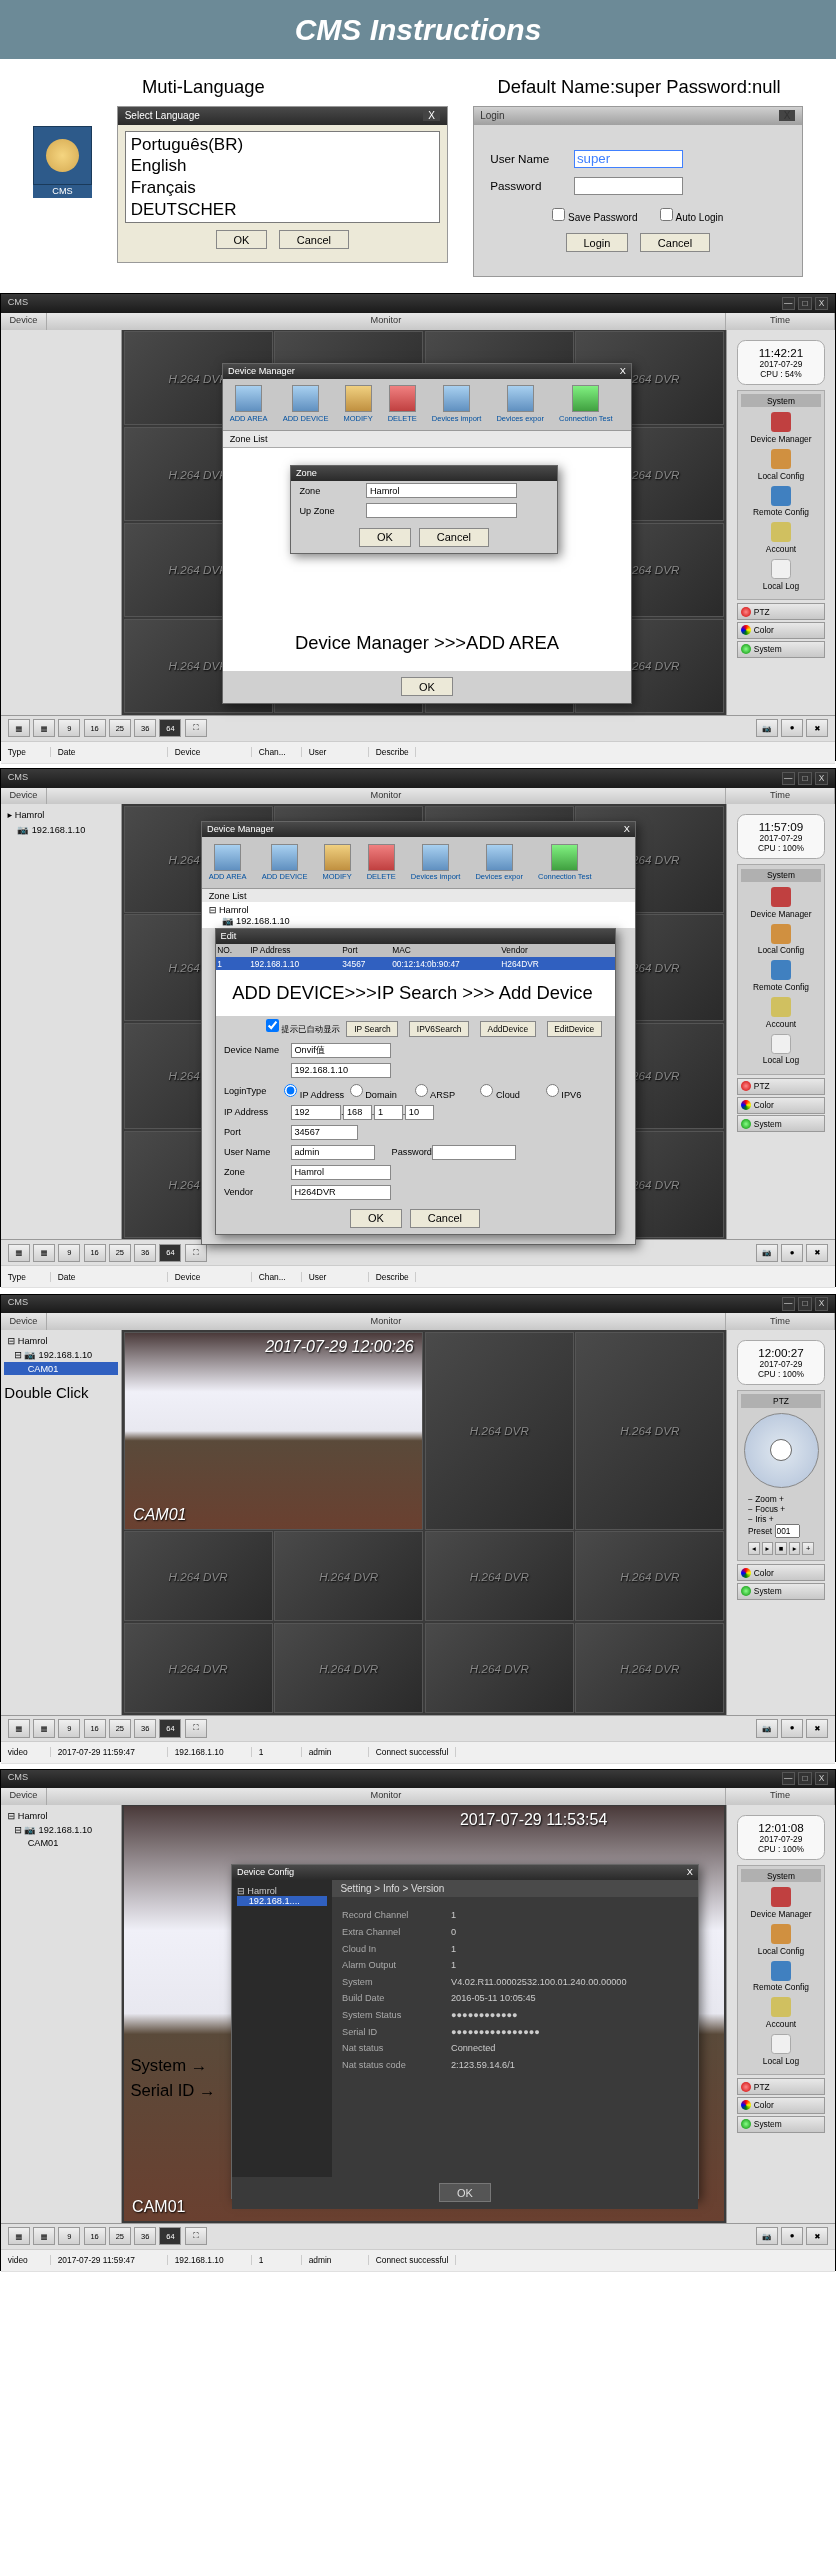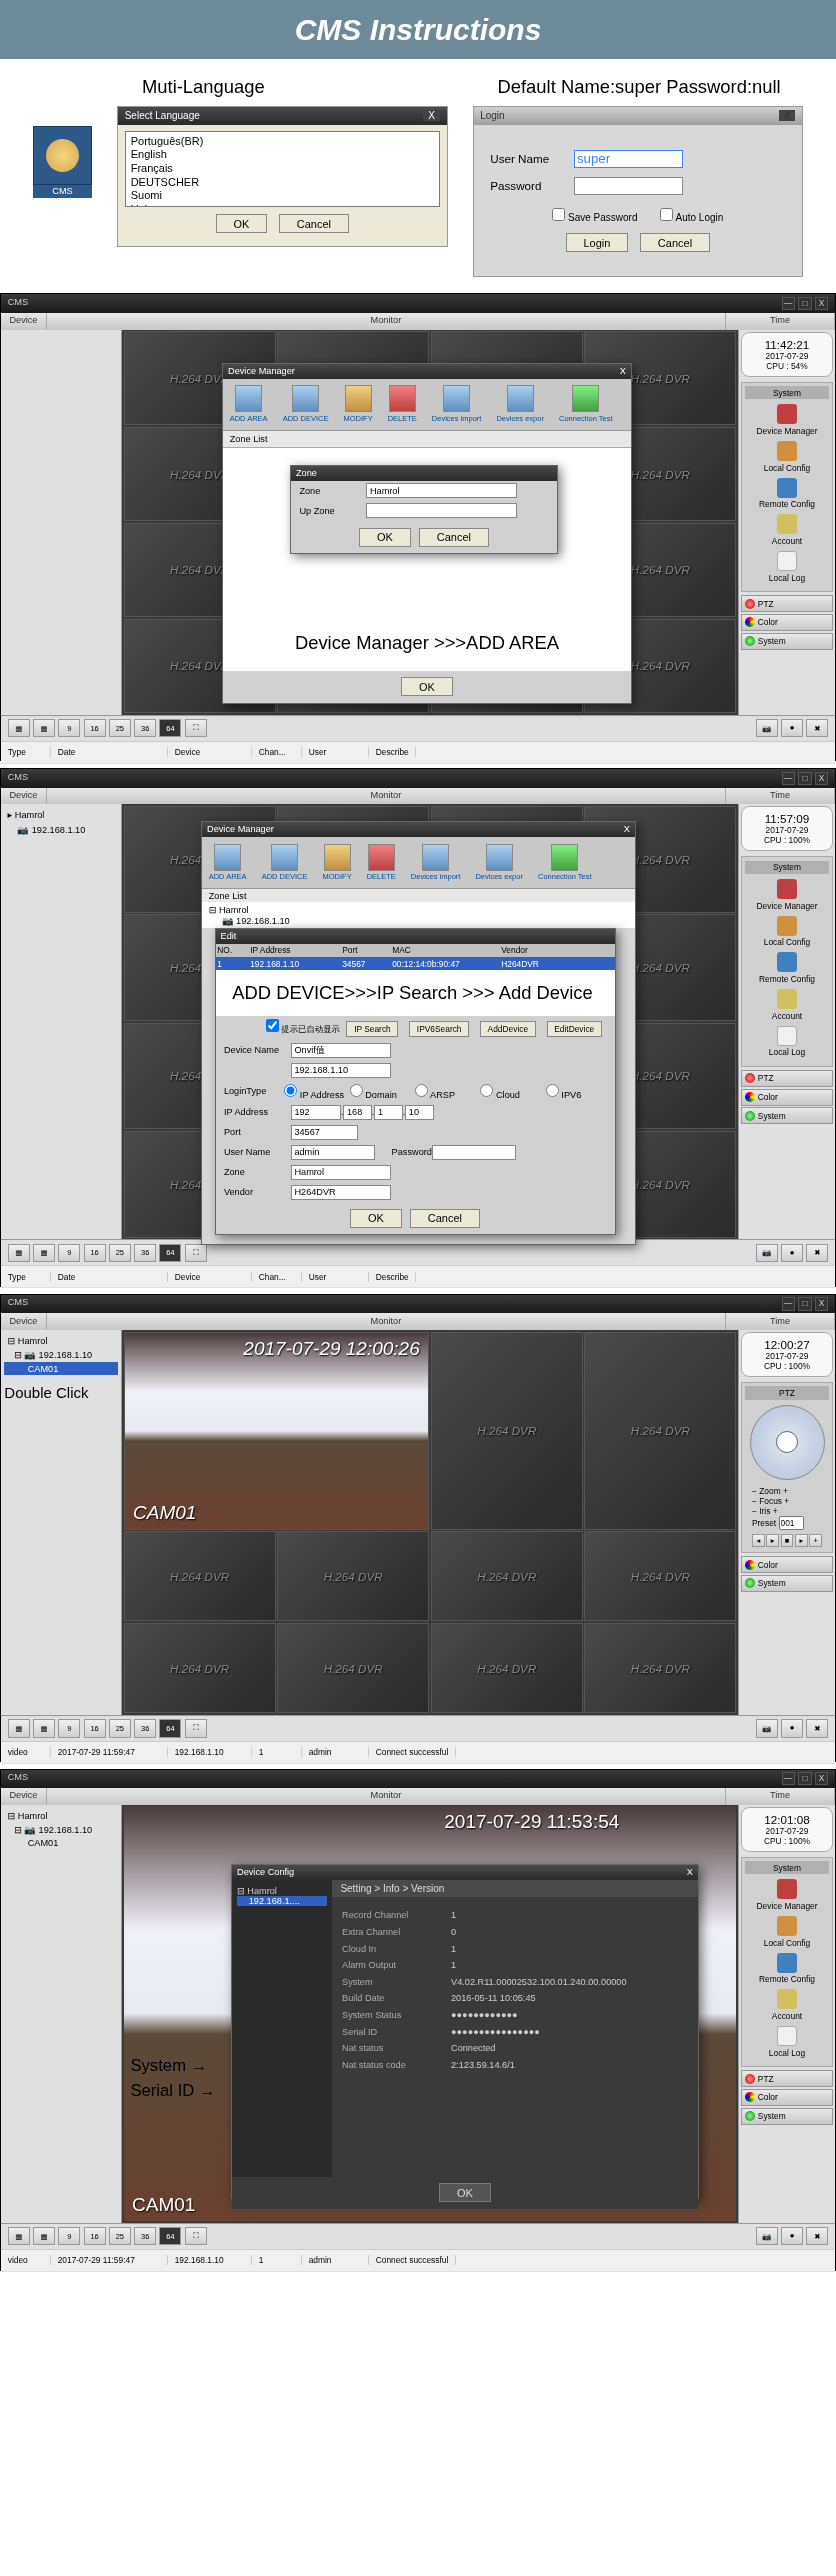--- a/index.html
+++ b/index.html
@@ -7,21 +7,21 @@
 .header-bar{background:#6c8a97;color:#fff;text-align:center;padding:12.5px;font-size:30px;font-weight:bold;font-style:italic}
 .top-section{display:flex;padding:16.7px 33px;gap:25px;align-items:flex-start}
 .icon-box{width:59px;height:59px;background:#2d5a8a;border:0.8px solid #1a3a5a;display:flex;align-items:center;justify-content:center;margin-top:50px}
 .cms-icon{width:33px;height:33px;background:radial-gradient(circle,#f5d580,#d4a850);border-radius:50%;position:relative}
 .lang-col,.login-col{flex:1}
 .col-title{font-size:18.4px;margin-bottom:8.4px;padding-left:25px}
 .win{border:0.8px solid #999;background:#f0f0f0}
 .win-title{background:linear-gradient(#4a4a4a,#2a2a2a);color:#fff;font-size:10px;padding:3.3px 6.7px;display:flex;justify-content:space-between}
 .win-close{background:#444;width:16.7px;text-align:center;cursor:pointer}
 .lang-body{padding:6.7px;background:#ece9d8}
-.lang-list{background:#fff;border:0.8px solid #7a7a7a;height:76px;font-size:11px;padding:1.7px;overflow:hidden}
+.lang-list{background:#fff;border:0.8px solid #7a7a7a;height:92px;font-size:17px;padding:1.7px;overflow:hidden}
 .lang-list div{padding:0.8px 3.3px}
 .btn-row{text-align:center;padding:6.7px}
 .btn{display:inline-block;background:#ece9d8;border:0.8px solid #888;padding:2.5px 16.7px;font-size:11px;margin:0 4.2px;cursor:pointer}
 .login-body{background:#d8d8d8;padding:16.7px}
 .login-row{display:flex;align-items:center;margin:8.4px 0;font-size:11.7px}
 .login-row label{width:84px}
 .login-row input[type=text]{border:0.8px solid #888;padding:1.7px;width:109px;height:18.4px}
 .login-row input.hl{border:1.7px solid #4080ff;color:#4080ff}
 .chk-row{text-align:center;font-size:10px;padding:4.2px}
 .chk-row label{margin:0 10px}
@@ -32,21 +32,21 @@
 .cms-second{height:16.7px;background:linear-gradient(#e8e8e8,#c8c8c8);display:flex;font-size:9.2px;color:#333}
 .cms-second div{padding:2.5px 8.4px;border-right:0.8px solid #aaa}
 .cms-second .flex{flex:1;text-align:center}
 .cms-body{display:flex;height:385px}
 .cms-left{width:121px;background:#e0e0e0;border-right:0.8px solid #999;font-size:9.2px;padding:3.3px}
 .tree-item{padding:1.7px 3.3px}
 .tree-item.sel{background:#3060c0;color:#fff}
 .cms-center{flex:1;background:#3a3a3a;position:relative}
 .grid{display:grid;grid-template-columns:repeat(4,1fr);grid-template-rows:repeat(4,1fr);gap:1.7px;height:100%;padding:1.7px}
 .cell{background:linear-gradient(135deg,#4a4a4a,#2a2a2a);border:0.8px solid #555;display:flex;align-items:center;justify-content:center;color:#888;font-size:11.7px;font-style:italic;text-shadow:0.8px 0.8px 1.7px #000}
-.cms-right{width:97px;background:#e0e0e0;border-left:0.8px solid #999;padding:2px;font-size:8.4px}
+.cms-right{width:109px;background:#e0e0e0;border-left:0.8px solid #999;padding:10px;font-size:8.4px}
 .clock-box{background:#f8f8f8;border:0.8px solid #aaa;border-radius:8.4px;padding:5px;text-align:center;margin-bottom:5px}
 .sys-panel{background:#d0d0d0;border:0.8px solid #aaa;padding:3.3px;text-align:center}
 .sys-item{margin:5px 0;font-size:8.4px}
 .sys-icon{width:20px;height:20px;margin:0 auto 1.7px;border-radius:3.3px}
 .cms-bottom{height:49px;background:#e0e0e0;border-top:0.8px solid #999}
 .tool-row{height:25px;display:flex;align-items:center;padding:0 6.7px;gap:3.3px}
 .tool-btn{width:22px;height:18.4px;background:linear-gradient(#f0f0f0,#d0d0d0);border:0.8px solid #999;font-size:7.5px;display:flex;align-items:center;justify-content:center}
 .status-row{height:22px;background:#f0f0f0;border-top:0.8px solid #ccc;display:flex;font-size:8.4px;align-items:center}
 .status-row div{padding:0 6.7px;border-right:0.8px solid #ccc}
 .right-tabs{display:flex;flex-direction:column;gap:1.7px;margin-top:3.3px}
@@ -55,21 +55,21 @@
 .dialog{position:absolute;background:#d8d8d8;border:1.7px solid #666;box-shadow:3.3px 3.3px 10px rgba(0,0,0,0.5)}
 .dlg-title{background:linear-gradient(#4a4a4a,#2a2a2a);color:#fff;font-size:9.2px;padding:2.5px 5px;display:flex;justify-content:space-between}
 .dlg-tools{display:flex;padding:6.7px;gap:15px;background:#c8c8c8;border-bottom:0.8px solid #999}
 .dlg-tool{text-align:center;font-size:7.5px;color:#0050a0}
 .dlg-tool-icon{width:27px;height:27px;margin:0 auto 1.7px;border:0.8px solid #888;background:linear-gradient(#a8d0f0,#6090c0)}
 .instruction{position:absolute;background:#fff;font-size:18.4px;padding:10px 16.7px;font-family:Arial}
 .label-arrow{position:absolute;font-size:16.7px;background:transparent}
 .ptz-ctrl{width:75px;height:75px;background:radial-gradient(circle,#e0e8f0,#b0c0d8);border-radius:50%;border:1.7px solid #888;margin:5px auto;position:relative}
 .ptz-center{position:absolute;top:35%;left:35%;width:30%;height:30%;background:#fff;border:0.8px solid #666;border-radius:50%}
 .video-feed{background:linear-gradient(180deg,#4a3a3a 0%,#f0f0f8 30%,#e8e8f0 50%,#5a4a3a 55%,#6a4030 100%);position:relative}
-.video-overlay{position:absolute;color:#fff;font-size:19px;text-shadow:0.8px 0.8px 1.7px #000}
+.video-overlay{position:absolute;color:#fff;font-size:16px;text-shadow:0.8px 0.8px 1.7px #000}
 .dark-dlg{background:#3a3a3a;color:#ccc}
 .dark-row{display:flex;padding:3.3px 10px;font-size:9.2px}
 .dark-row .lbl{width:109px;color:#aaa}
 .qr{width:67px;height:67px;background:#fff;display:inline-block;background-image:repeating-linear-gradient(0deg,#000 0 3.3px,#fff 3.3px 6.7px),repeating-linear-gradient(90deg,#000 0 3.3px,transparent 3.3px 6.7px);background-blend-mode:multiply}
 .form-row{display:flex;align-items:center;padding:2.5px 8.4px;font-size:9.2px}
 .form-row label{width:67px}
 .form-row input{border:0.8px solid #888;height:15px;padding:0 2.5px;font-size:9.2px}
 </style>
 </head>
 <body>

